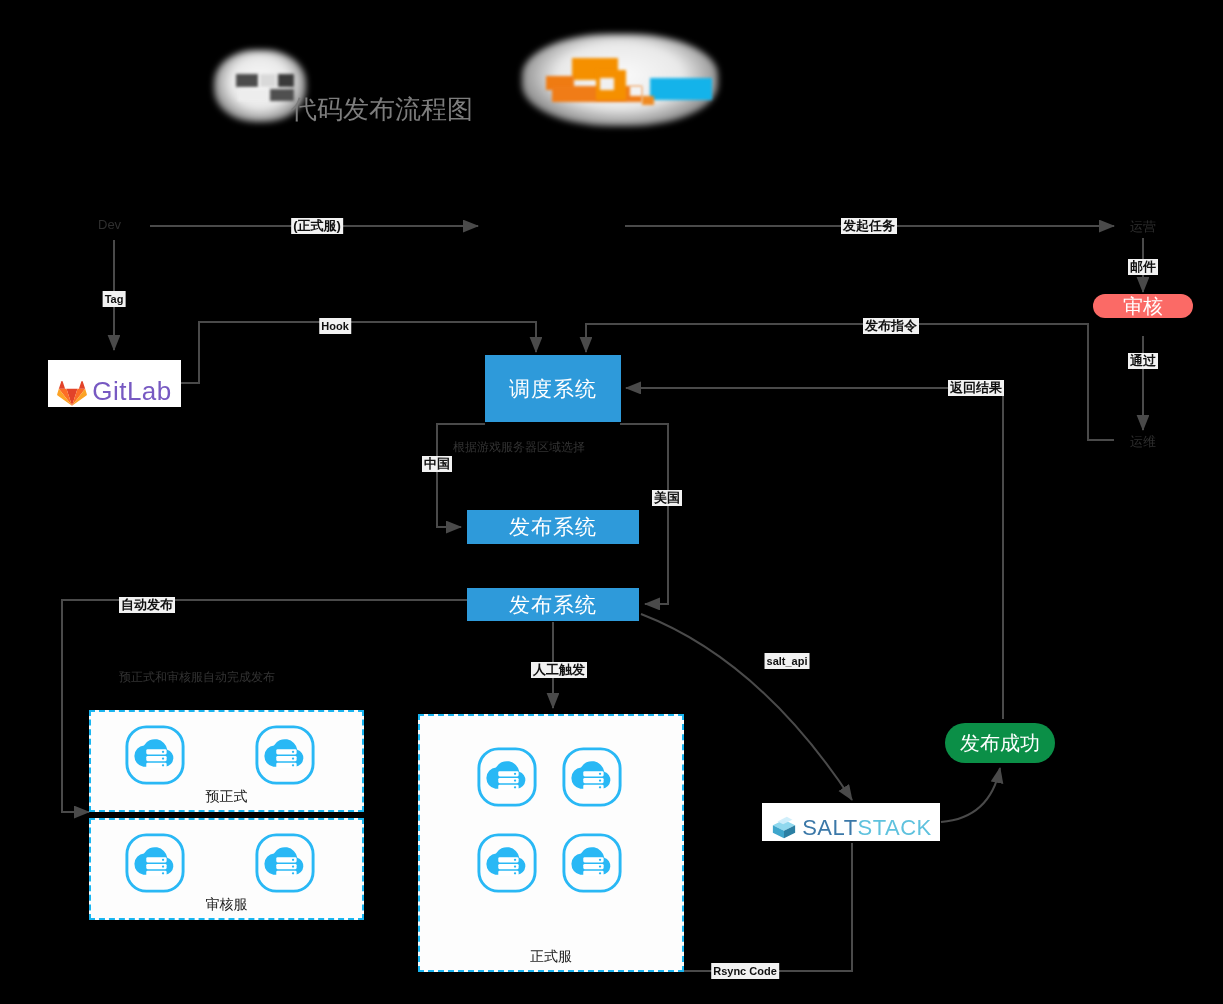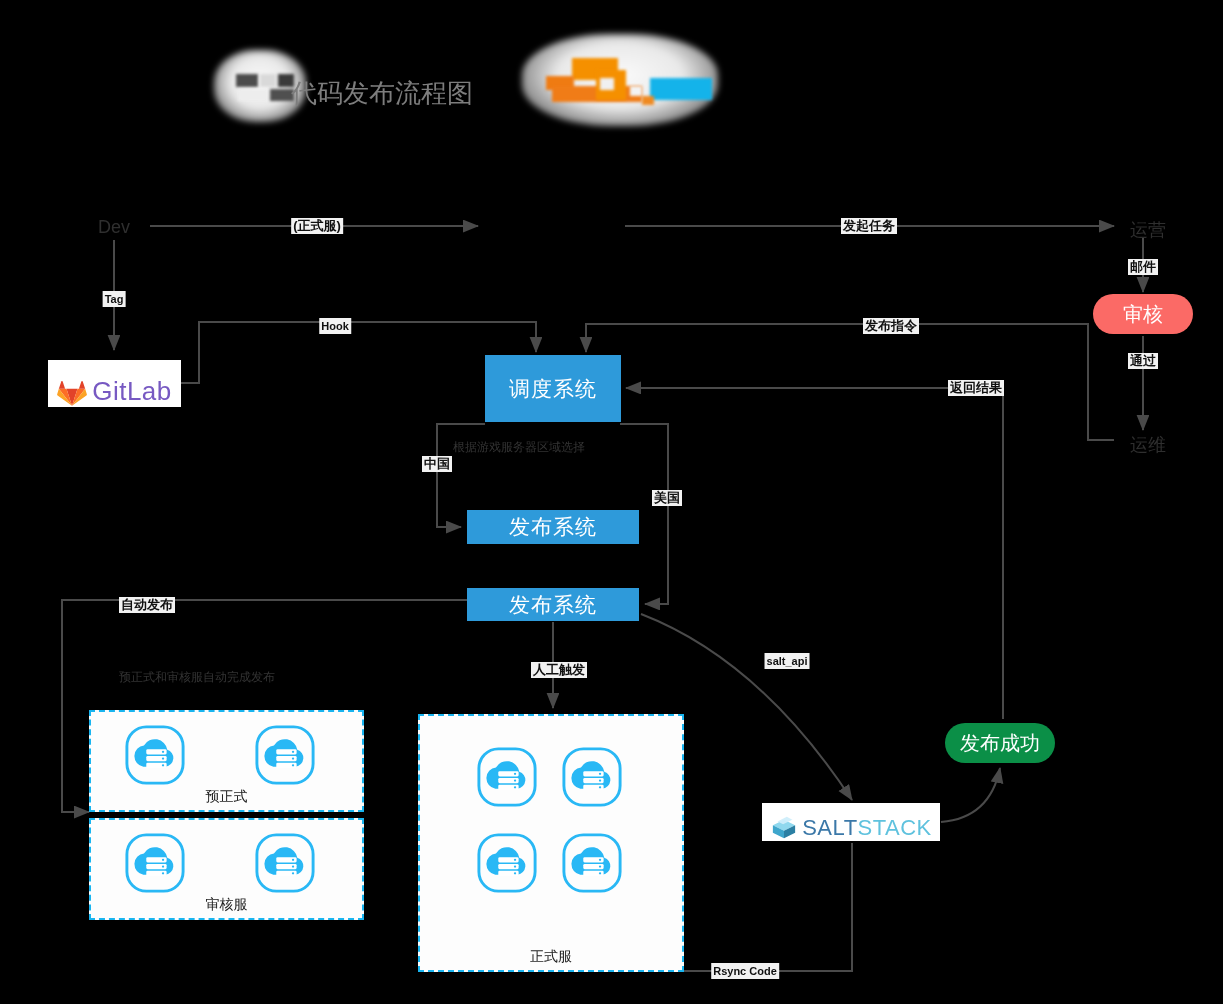--- a/index.html
+++ b/index.html
@@ -9,21 +9,21 @@
   svg.edges{position:absolute;left:0;top:0;width:1223px;height:1004px;pointer-events:none;}
 
   
   .node{position:absolute;box-sizing:border-box;display:flex;align-items:center;
         justify-content:center;color:#fff;}
   .nbox{background:#2e9ada;font-size:21px;letter-spacing:1px;}
   .npill{border-radius:22px;font-size:20px;}
   .pill-red{background:#fb6a66;}
   .pill-green{background:#0b8f47;}
 
-  .ghost{position:absolute;color:#2f2f2f;font-size:18px;white-space:nowrap;}
+  .ghost{position:absolute;color:#2f2f2f;font-size:13px;white-space:nowrap;}
   .caption{position:absolute;color:#333333;font-size:12px;white-space:nowrap;}
 
   
   .elabel{position:absolute;background:#f2f2f2;color:#111;font-size:13px;
           font-weight:bold;padding:1px 2px;white-space:nowrap;line-height:14px;
           transform:translate(-50%,-50%);}
   .elabel.en{font-size:11px;}
 
   
   .plate{position:absolute;background:#fff;display:flex;align-items:flex-end;
@@ -52,21 +52,21 @@
 
 <div class="stage">
 
   <div class="blurblob" style="left:214px;top:50px;width:92px;height:72px;"></div>
   <div class="pixblock" style="left:236px;top:74px;width:22px;height:13px;background:#4c4c4c;"></div>
   <div class="pixblock" style="left:260px;top:74px;width:16px;height:13px;background:#d9d9d9;"></div>
   <div class="pixblock" style="left:278px;top:74px;width:16px;height:13px;background:#3a3a3a;"></div>
   <div class="pixblock" style="left:238px;top:89px;width:30px;height:12px;background:#ededed;"></div>
   <div class="pixblock" style="left:270px;top:89px;width:24px;height:12px;background:#4f4f4f;"></div>
 
-  <div class="title" style="left:291px;top:76px;text-align:center;">代码发布流程图</div>
+  <div class="title" style="left:291px;top:92px;text-align:center;">代码发布流程图</div>
 
   <div class="blurblob" style="left:522px;top:34px;width:196px;height:92px;"></div>
   <div class="pixblock" style="left:572px;top:58px;width:46px;height:22px;background:#f59000;"></div>
   <div class="pixblock" style="left:546px;top:76px;width:28px;height:14px;background:#ef7b12;"></div>
   <div class="pixblock" style="left:552px;top:86px;width:90px;height:16px;background:#f07c17;"></div>
   <div class="pixblock" style="left:596px;top:70px;width:30px;height:30px;background:#f59000;"></div>
   <div class="pixblock" style="left:600px;top:78px;width:14px;height:12px;background:#f0f0f0;"></div>
   <div class="pixblock" style="left:650px;top:78px;width:62px;height:22px;background:#14b3ea;"></div>
   <div class="pixblock" style="left:630px;top:86px;width:12px;height:10px;background:#f3f3f3;"></div>
   <div class="pixblock" style="left:642px;top:96px;width:12px;height:9px;background:#ef8a22;"></div>
@@ -134,21 +134,21 @@
   <div class="node nbox" style="left:485px;top:355px;width:136px;height:67px;">调度系统</div>
 
   <div class="caption" style="left:453px;top:439px;">根据游戏服务器区域选择</div>
 
   <div class="node nbox" style="left:467px;top:510px;width:172px;height:34px;">发布系统</div>
 
   <div class="node nbox" style="left:467px;top:588px;width:172px;height:33px;">发布系统</div>
 
   <div class="ghost" style="left:1130px;top:218px;">运营</div>
 
-  <div class="node npill pill-red" style="left:1093px;top:294px;width:100px;height:40px;">审核</div>
+  <div class="node npill pill-red" style="left:1093px;top:294px;width:100px;height:24px;">审核</div>
 
   <div class="ghost" style="left:1130px;top:433px;">运维</div>
 
   <div class="plate" style="left:762px;top:803px;width:178px;height:38px;">
     <span style="display:inline-block;width:28px;height:26px;margin-right:4px;">
       <svg viewBox="0 0 30 28" width="28" height="26">
         <path d="M3 11 L15 5 L27 11 L15 17 Z" fill="#8fd8ee"></path>
         <path d="M3 11 L15 17 L15 25 L3 19 Z" fill="#3ea6cc"></path>
         <path d="M27 11 L15 17 L15 25 L27 19 Z" fill="#2b7fa3"></path>
         <path d="M8 7 L18 2 L24 5 L14 10 Z" fill="#cfeefb" opacity=".95"></path>

